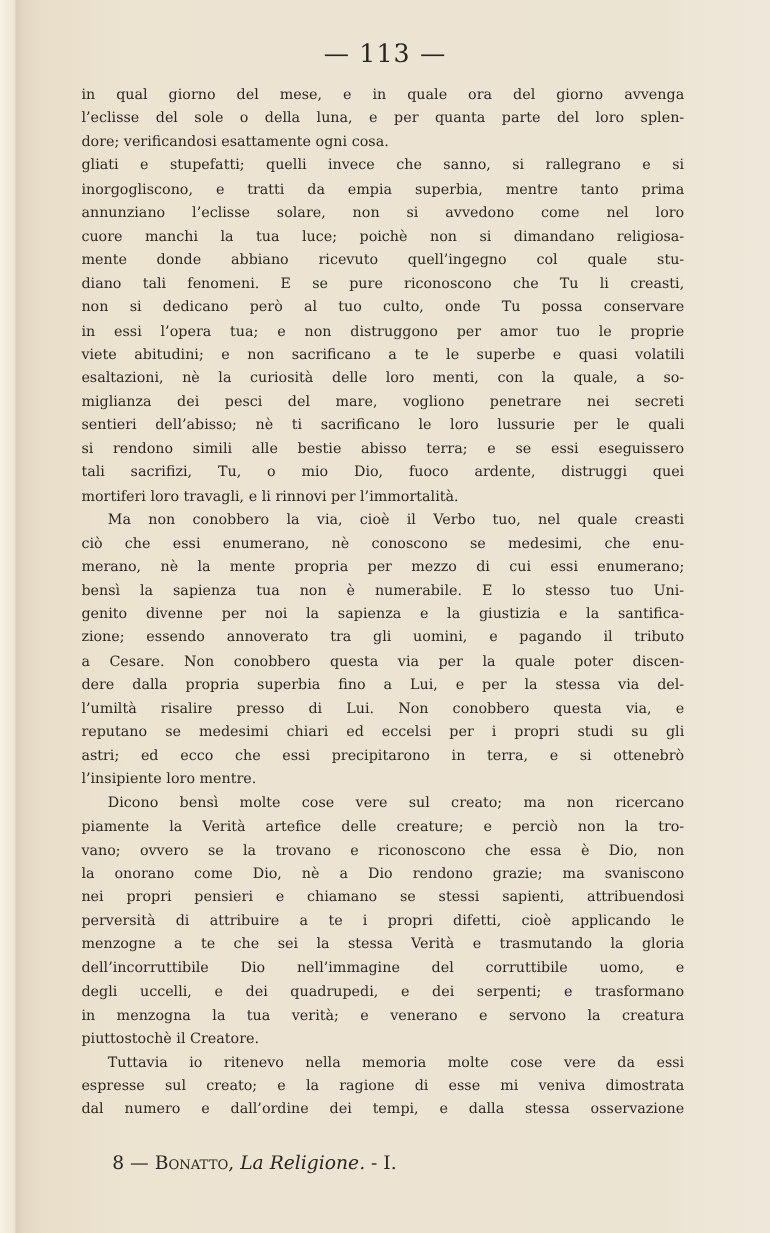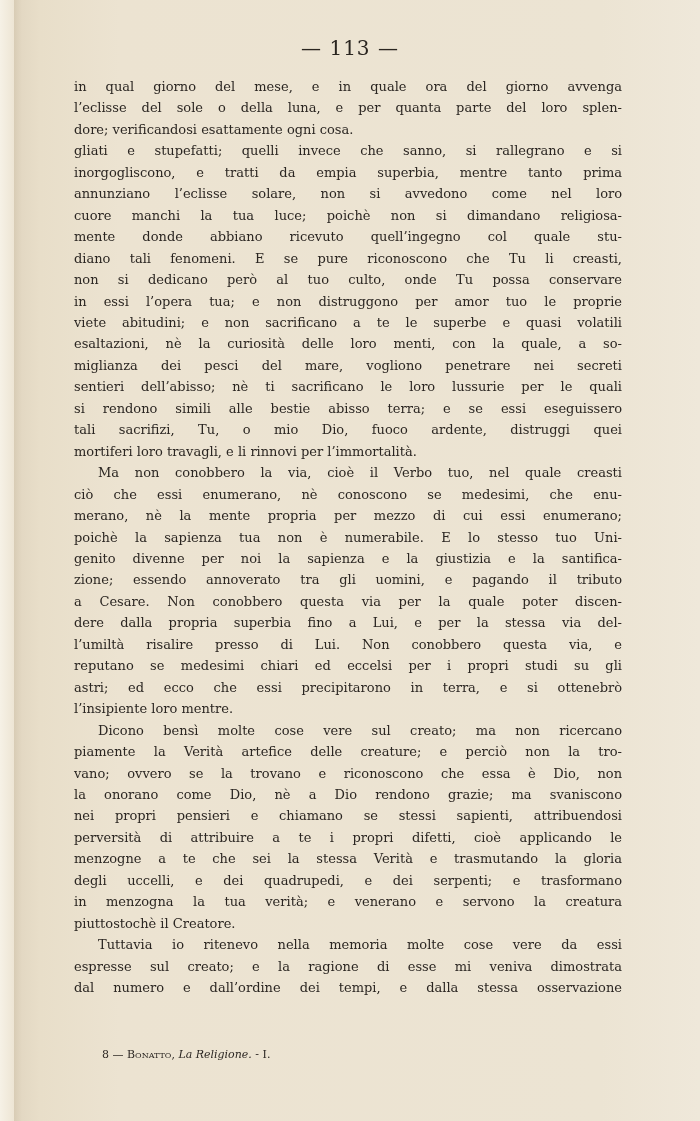--- a/index.html
+++ b/index.html
@@ -13,40 +13,40 @@
       background: linear-gradient(to right, #f3ece0 0px, #efe6d6 8px, #d8ccb5 14px, #e3d8c3 22px, #e8dec9 40px, #ece3d1 120px, #ece4d3 600px, #efe8da 700px);
     }
     .edge {
       position: absolute; left: 0; top: 0; width: 14px; height: 1121px;
       background: linear-gradient(to right, #f6f1e6, #ede5d4);
     }
     .page-number {
       position: absolute; left: 0; width: 700px; top: 36px;
       text-align: center;
       font-family: "DejaVu Serif", serif;
-      font-size: 20px; color: #2a2520;
+      font-size: 23px; color: #2a2520;
       letter-spacing: 1px;
     }
     .text {
       position: absolute; left: 74px; top: 76px; width: 548px;
       font-family: "DejaVu Serif", serif;
       font-size: 13px; line-height: 21.45px;
       color: #2b2622;
       text-align: justify;
     }
     .line {
       display: block; white-space: nowrap;
       text-align-last: justify; text-align: justify;
     }
     .line.last { text-align-last: left; }
     .line.indent { padding-left: 24px; }
     .footer {
       position: absolute; left: 102px; top: 1048px;
       font-family: "DejaVu Serif", serif;
-      font-size: 11px; color: #2b2622;
+      font-size: 17px; color: #2b2622;
     }
     .footer .author { font-variant: small-caps; }
     .footer .title { font-style: italic; }
   </style>
 </head>
 <body>
 
 <div class="page">
   <div class="edge"></div>
   <div class="page-number">— 113 —</div>
@@ -70,38 +70,39 @@
         <span class="line">miglianza dei pesci del mare, vogliono penetrare nei secreti</span>
         <span class="line">sentieri dell’abisso; nè ti sacrificano le loro lussurie per le quali</span>
         <span class="line">si rendono simili alle bestie abisso terra; e se essi eseguissero</span>
         <span class="line">tali sacrifizi, Tu, o mio Dio, fuoco ardente, distruggi quei</span>
         <span class="line last">mortiferi loro travagli, e li rinnovi per l’immortalità.</span>
       </div>
       <div>
         <span class="line indent">Ma non conobbero la via, cioè il Verbo tuo, nel quale creasti</span>
         <span class="line">ciò che essi enumerano, nè conoscono se medesimi, che enu-</span>
         <span class="line">merano, nè la mente propria per mezzo di cui essi enumerano;</span>
-        <span class="line">poichè la sapienza tua non è numerabile. E lo stesso tuo Uni-</span>
+        <span class="line">bensì la sapienza tua non è numerabile. E lo stesso tuo Uni-</span>
         <span class="line">genito divenne per noi la sapienza e la giustizia e la santifica-</span>
         <span class="line">zione; essendo annoverato tra gli uomini, e pagando il tributo</span>
         <span class="line">a Cesare. Non conobbero questa via per la quale poter discen-</span>
         <span class="line">dere dalla propria superbia fino a Lui, e per la stessa via del-</span>
         <span class="line">l’umiltà risalire presso di Lui. Non conobbero questa via, e</span>
         <span class="line">reputano se medesimi chiari ed eccelsi per i propri studi su gli</span>
         <span class="line">astri; ed ecco che essi precipitarono in terra, e si ottenebrò</span>
         <span class="line last">l’insipiente loro mentre.</span>
       </div>
       <div>
         <span class="line indent">Dicono bensì molte cose vere sul creato; ma non ricercano</span>
         <span class="line">piamente la Verità artefice delle creature; e perciò non la tro-</span>
         <span class="line">vano; ovvero se la trovano e riconoscono che essa è Dio, non</span>
         <span class="line">la onorano come Dio, nè a Dio rendono grazie; ma svaniscono</span>
         <span class="line">nei propri pensieri e chiamano se stessi sapienti, attribuendosi</span>
         <span class="line">perversità di attribuire a te i propri difetti, cioè applicando le</span>
         <span class="line">menzogne a te che sei la stessa Verità e trasmutando la gloria</span>
+        <span class="line">dell’incorruttibile Dio nell’immagine del corruttibile uomo, e</span>
         <span class="line">degli uccelli, e dei quadrupedi, e dei serpenti; e trasformano</span>
         <span class="line">in menzogna la tua verità; e venerano e servono la creatura</span>
         <span class="line last">piuttostochè il Creatore.</span>
       </div>
       <div>
         <span class="line indent">Tuttavia io ritenevo nella memoria molte cose vere da essi</span>
         <span class="line">espresse sul creato; e la ragione di esse mi veniva dimostrata</span>
         <span class="line">dal numero e dall’ordine dei tempi, e dalla stessa osservazione</span>
       </div>
     </div>

